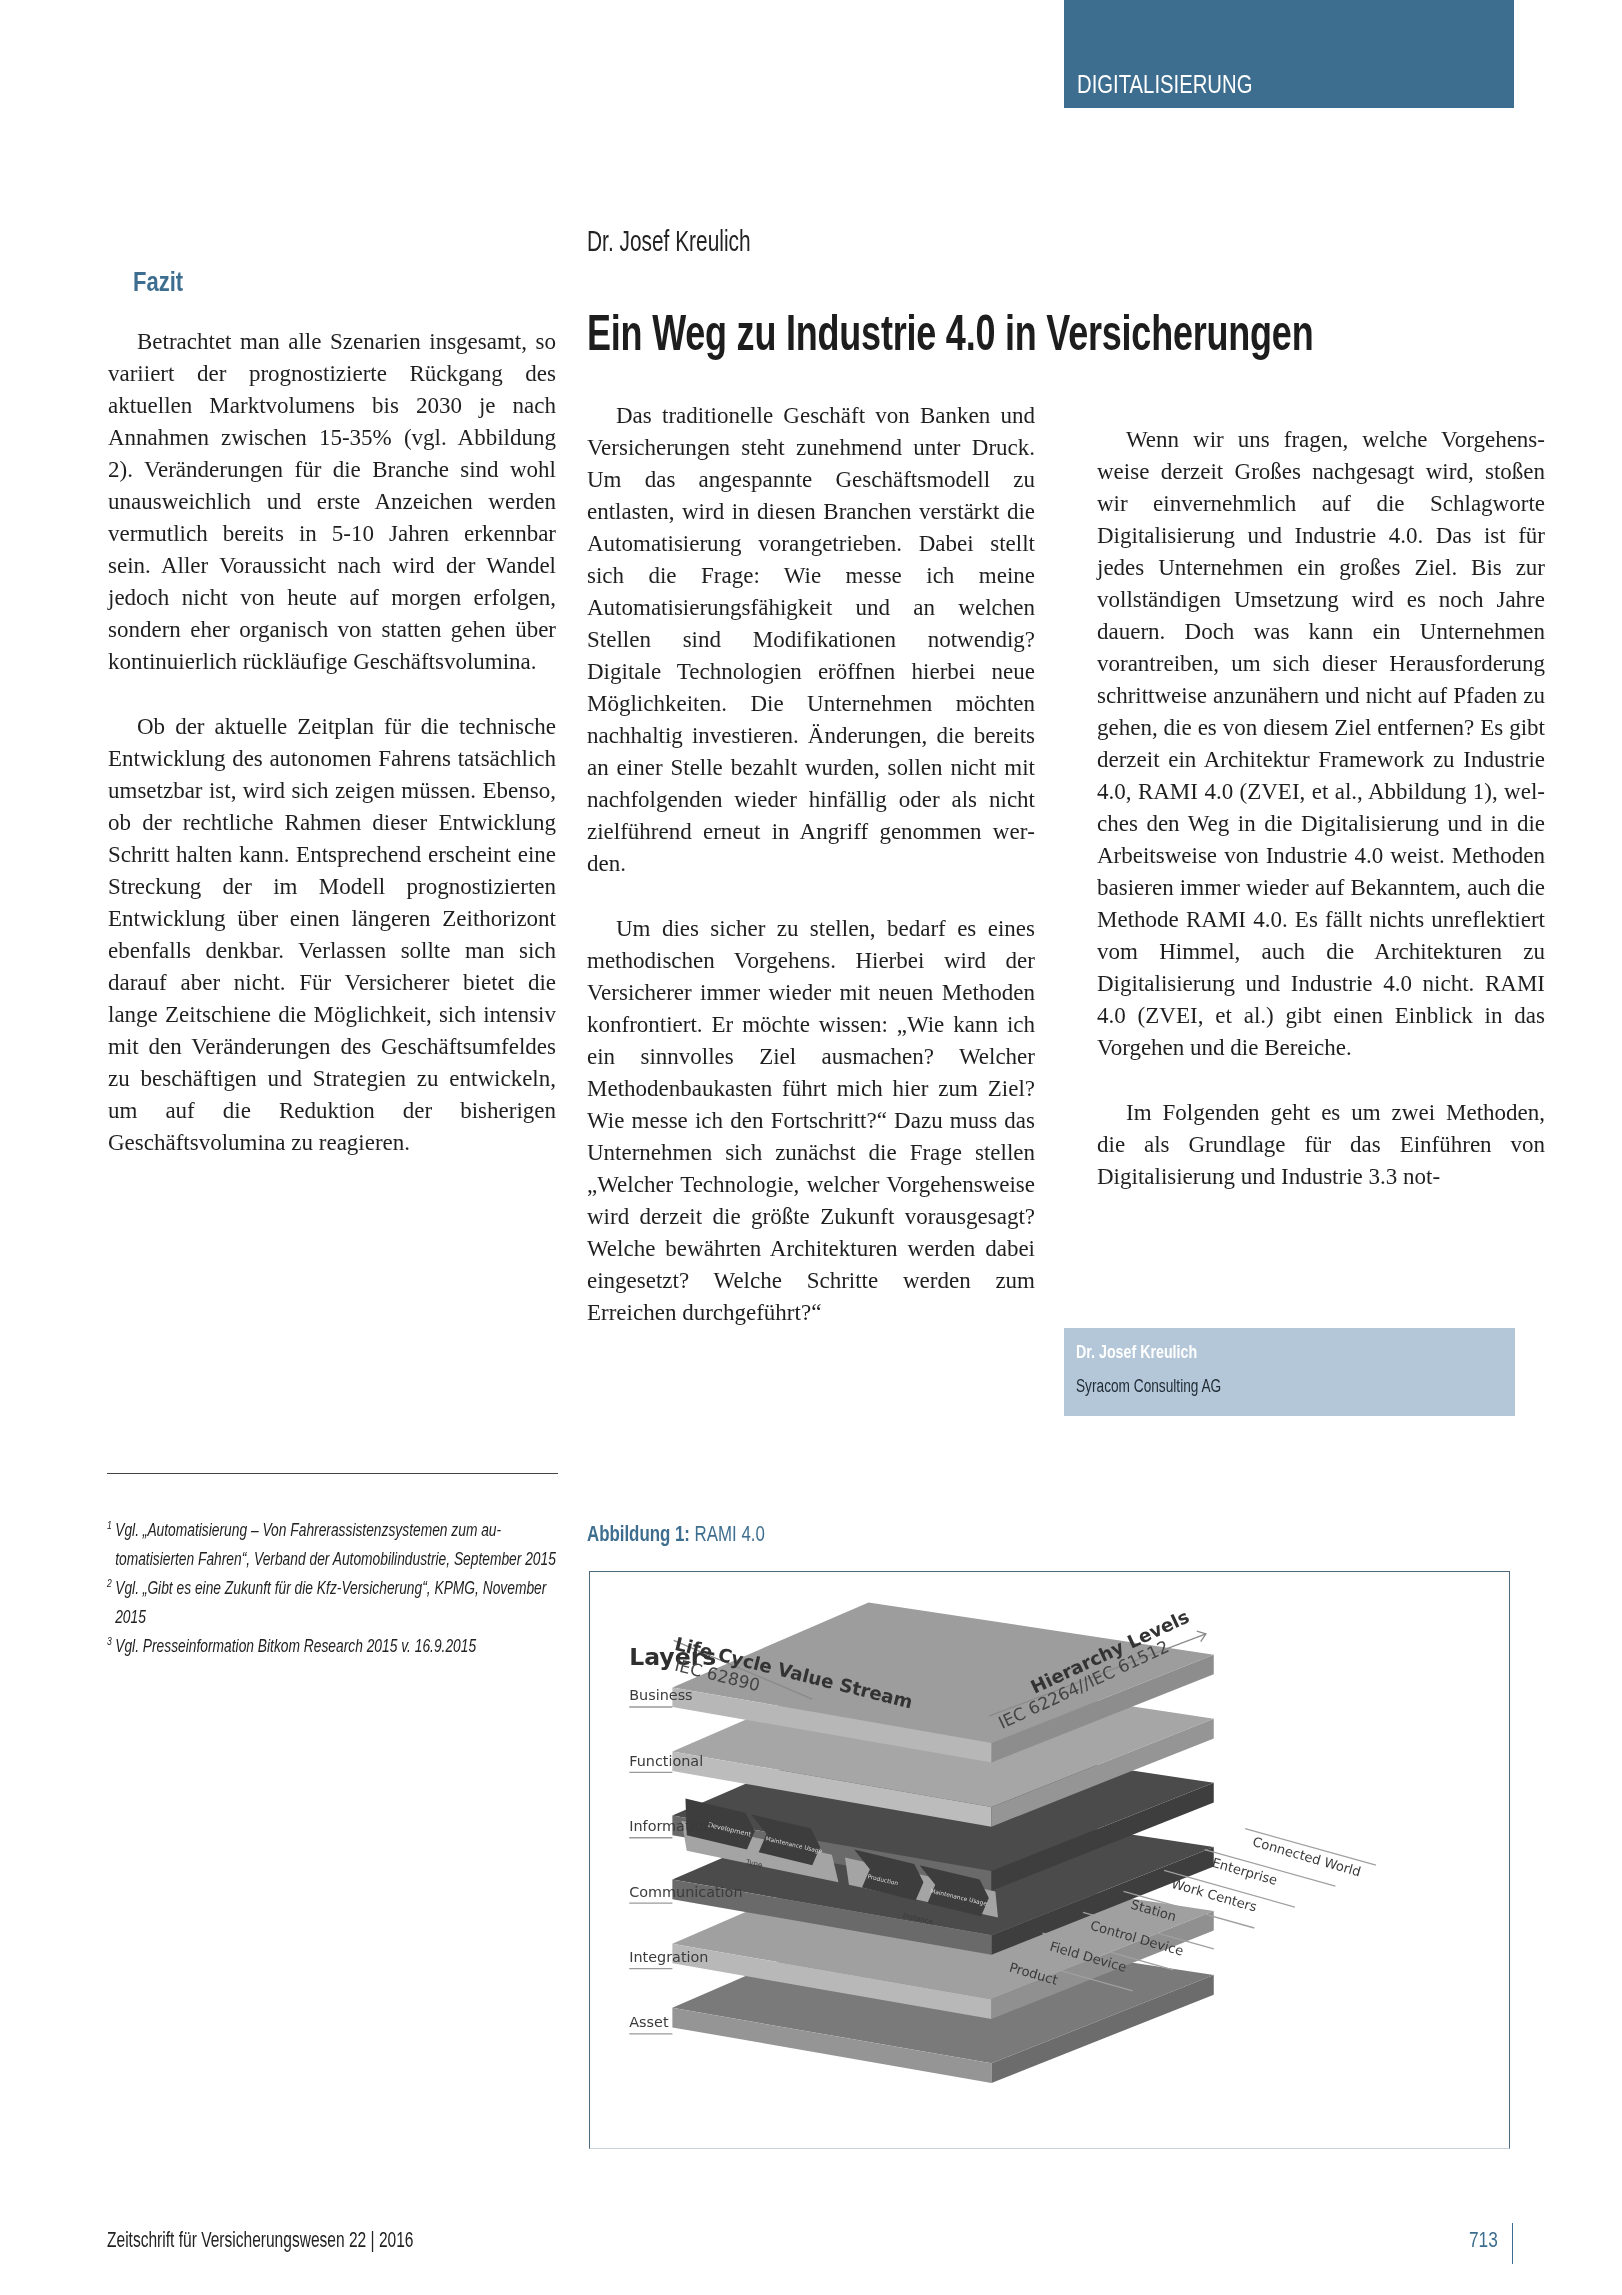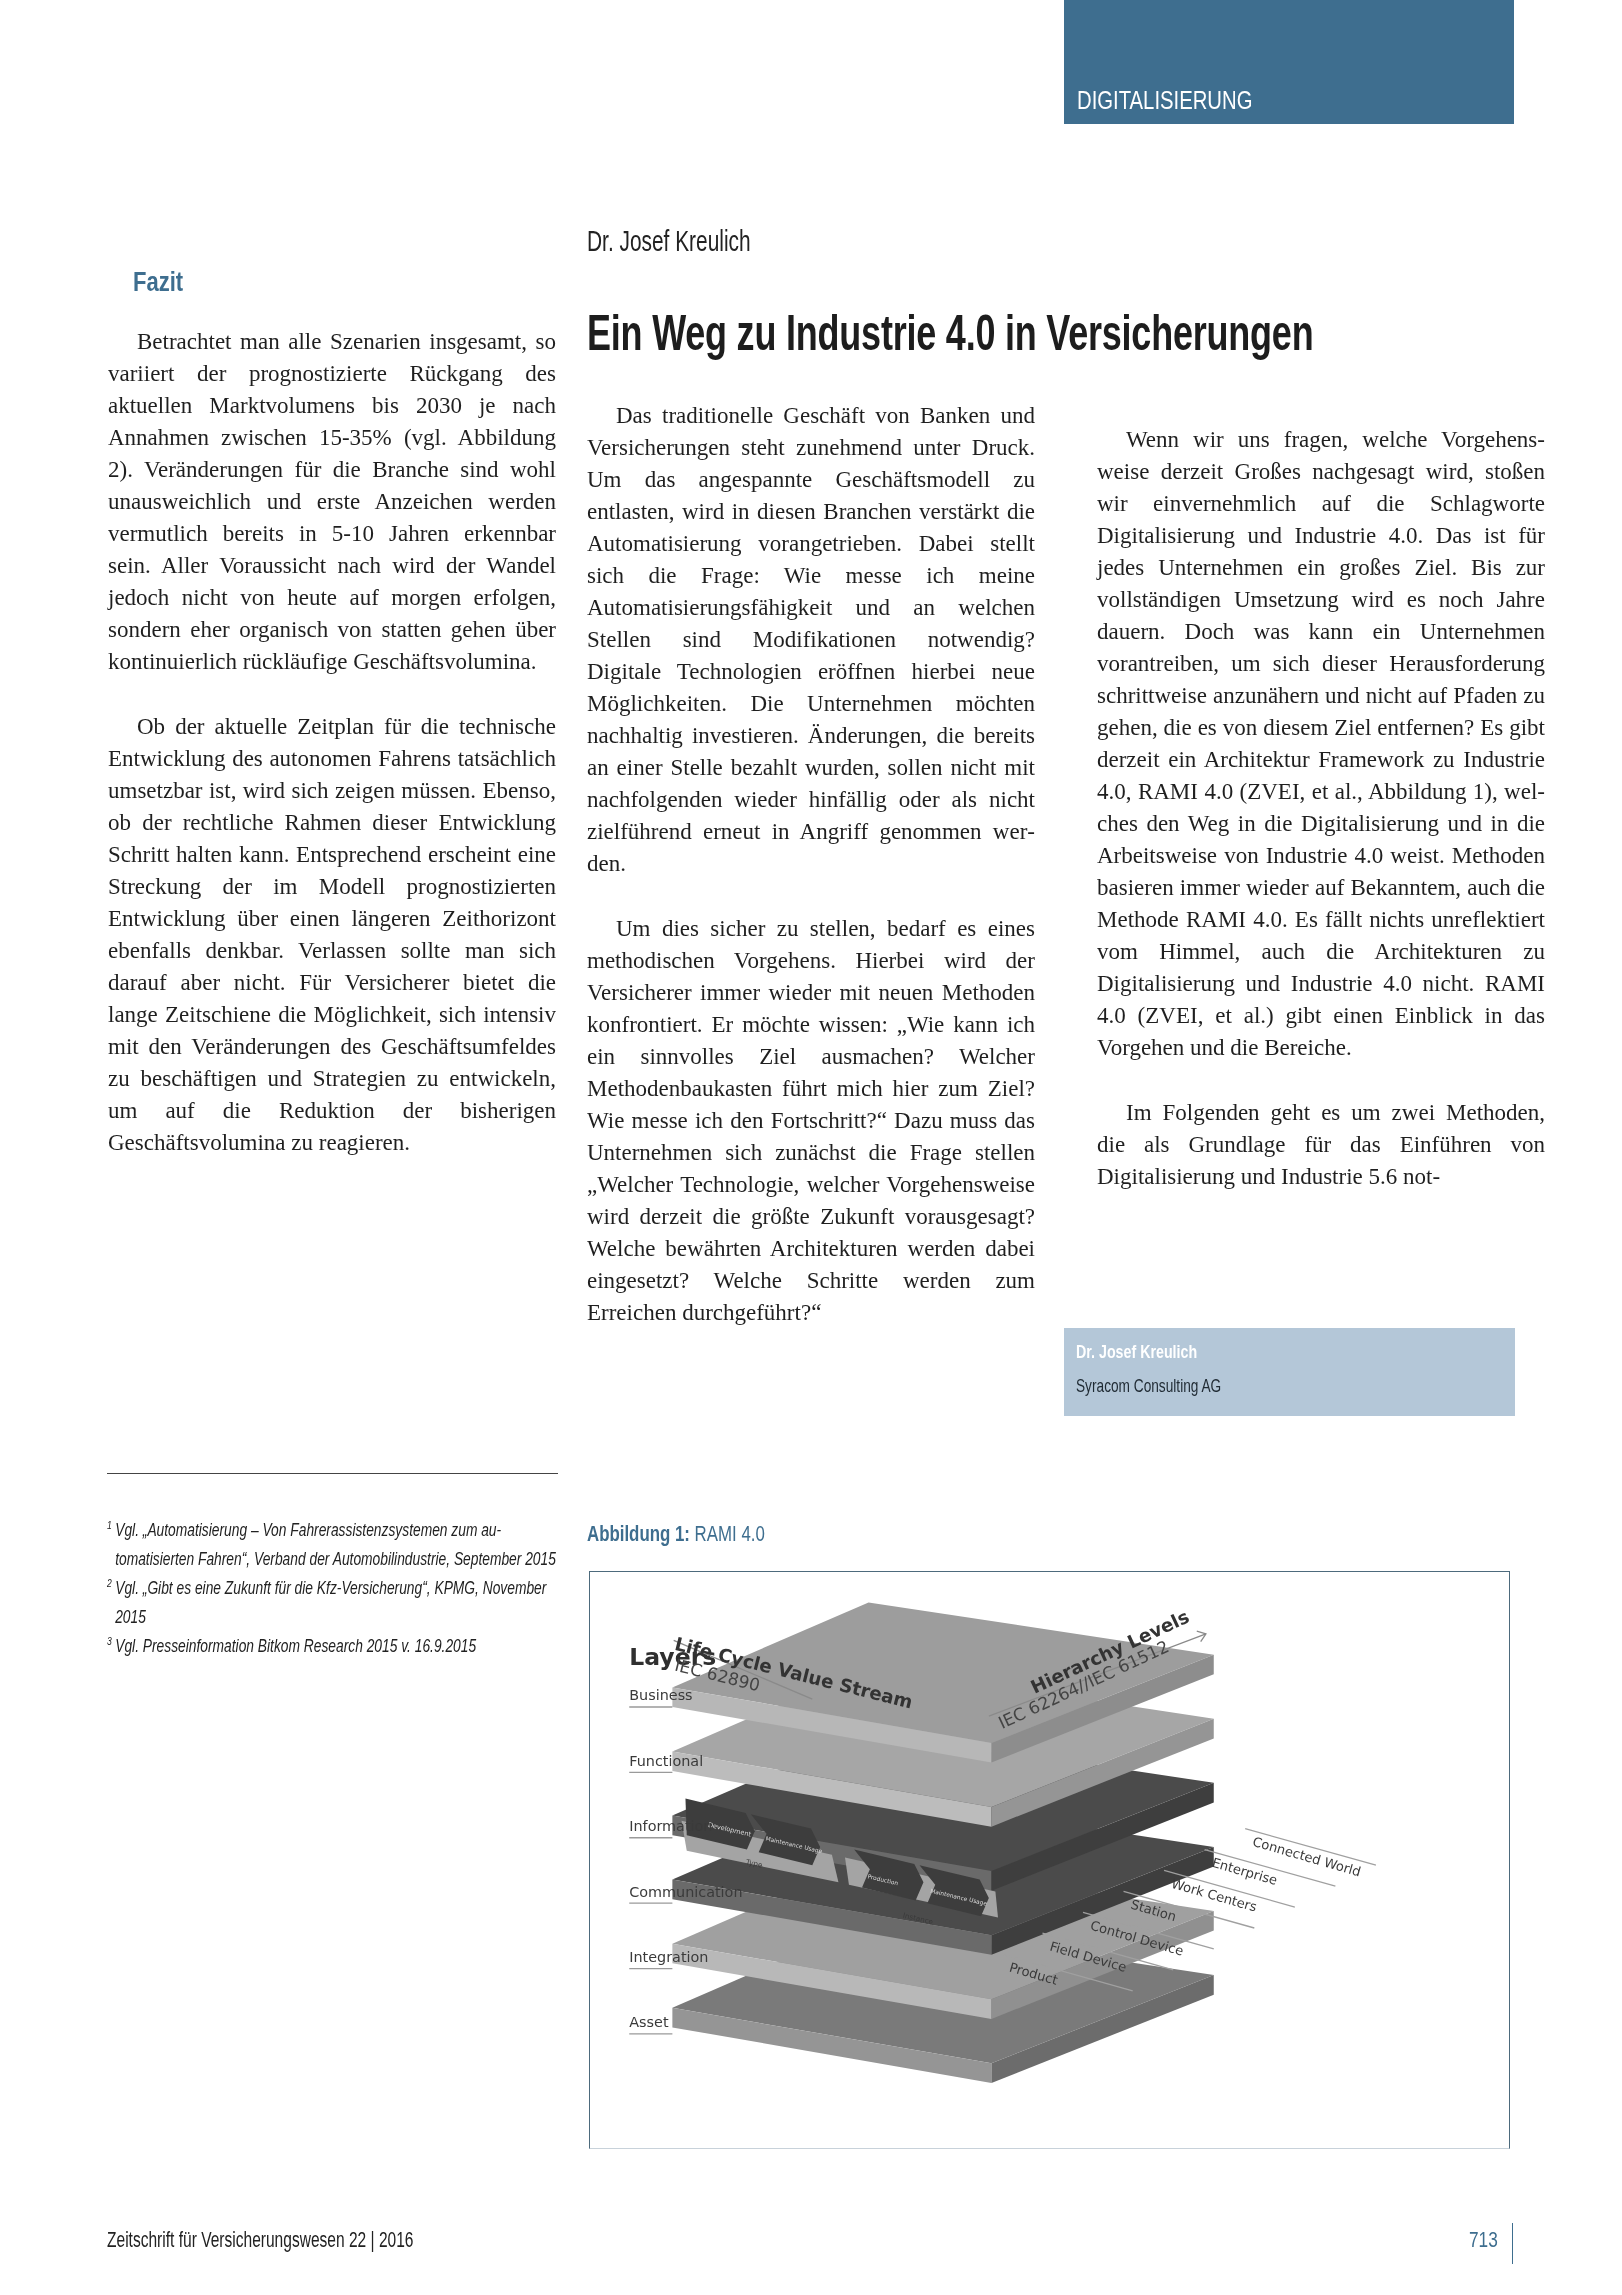--- a/index.html
+++ b/index.html
@@ -1,18 +1,18 @@
 <!DOCTYPE html>
 <html style="font-size:10.5px"><head>
 <meta charset="utf-8">
 <style>
   html, body { margin: 0; padding: 0; background: #ffffff; }
   body { width: 1622px; height: 2295px; position: relative; overflow: hidden; font-family: "Liberation Serif", serif; color: #1f1f1f; }
 
-  .section-tab { position: absolute; left: 1064px; top: 0; width: 450px; height: 124px; background: #3e6e8f; }
+  .section-tab { position: absolute; left: 1064px; top: 0; width: 450px; height: 108px; background: #3e6e8f; }
   .section-tab span { position: absolute; left: 13px; bottom: 7.9px; color: #ffffff; font-family: "Liberation Sans", sans-serif; font-size: 26px; letter-spacing: 0; transform: scaleX(0.78); transform-origin: left bottom; white-space: nowrap; }
 
   .col { position: absolute; font-size: 23px; line-height: 32px; text-align: justify; hyphens: manual; }
   .col p { margin: 0; }
   .col p.indent { text-indent: 29px; }
   .col-left { left: 108px; top: 225px; width: 448px; }
   .col-mid { left: 587px; top: 400px; width: 448px; }
   .col-right { left: 1066px; top: 424px; width: 448px; margin-left: 31px; }
 
   .subhead { font-family: "Liberation Sans", sans-serif; font-weight: bold; color: #3e6e8f; font-size: 27.5px; margin: 41px 0 27.5px 25px; transform: scaleX(0.8); transform-origin: left center; display: block; }
@@ -59,21 +59,21 @@
 
 <div class="col col-mid">
   <p class="indent">Das traditionelle Geschäft von Banken und Versicherungen steht zunehmend un­ter Druck. Um das angespannte Geschäfts­modell zu entlasten, wird in diesen Bran­chen verstärkt die Automatisierung voran­getrieben. Dabei stellt sich die Frage: Wie messe ich meine Automatisierungsfähigkeit und an welchen Stellen sind Modifikatio­nen notwendig? Digitale Technologien eröffnen hierbei neue Möglichkeiten. Die Unternehmen möchten nachhaltig investie­ren. Änderungen, die bereits an einer Stelle bezahlt wurden, sollen nicht mit nachfol­genden wieder hinfällig oder als nicht ziel­führend erneut in Angriff genommen wer­den.</p>
   <div class="gap"></div>
   <p class="indent">Um dies  sicher zu stellen, bedarf es eines methodischen Vorgehens. Hierbei wird der Versicherer immer wieder mit neuen Methoden konfrontiert. Er möchte wissen: „Wie kann ich ein sinnvolles Ziel ausma­chen? Welcher Methodenbaukasten führt mich hier zum Ziel? Wie messe ich den Fortschritt?“ Dazu muss das Unternehmen sich zunächst die Frage stellen „Welcher Technologie, welcher Vorgehensweise wird derzeit die größte Zukunft vorausgesagt? Welche bewährten Architekturen werden dabei eingesetzt? Welche Schritte werden zum Erreichen durchgeführt?“</p>
 </div>
 
 <div class="col col-right">
   <p class="indent">Wenn wir uns fragen, welche Vorgehens­weise derzeit Großes nachgesagt wird, stoßen wir einvernehmlich auf die Schlag­worte Digitalisierung und Industrie 4.0. Das ist für jedes Unternehmen ein großes Ziel. Bis zur vollständigen Umsetzung wird es noch Jahre dauern. Doch was kann ein Unternehmen vorantreiben, um sich dieser Herausforderung schrittweise anzunähern und nicht auf Pfaden zu gehen, die es von diesem Ziel entfernen? Es gibt derzeit ein Architektur Framework zu Industrie 4.0, RAMI 4.0 (ZVEI, et al., Abbildung 1), wel­ches den Weg in die Digitalisierung und in die Arbeitsweise von Industrie 4.0 weist. Methoden basieren immer wieder auf Be­kanntem, auch die Methode RAMI 4.0. Es fällt nichts unreflektiert vom Himmel, auch die Architekturen zu Digitalisierung und Industrie 4.0 nicht.  RAMI 4.0 (ZVEI, et al.) gibt einen Einblick in das Vorgehen und die Bereiche.</p>
   <div class="gap"></div>
-  <p class="indent">Im Folgenden geht es um zwei Metho­den, die als Grundlage für das Einführen von Digitalisierung und Industrie 5.6 not-</p>
+  <p class="indent">Im Folgenden geht es um zwei Metho­den, die als Grundlage für das Einführen von Digitalisierung und Industrie 3.3 not-</p>
 </div>
 
 <div class="author-box">
   <div class="name">Dr. Josef Kreulich</div>
   <div class="org">Syracom Consulting AG</div>
 </div>
 
 <div class="fn-rule"></div>
 <div class="footnotes">
   <div class="footnote"><sup>1</sup><span>Vgl. „Automatisierung – Von Fahrerassistenzsystemen zum au­tomatisierten Fahren“, Verband der Automobilindustrie, Sep­tember 2015</span></div>

